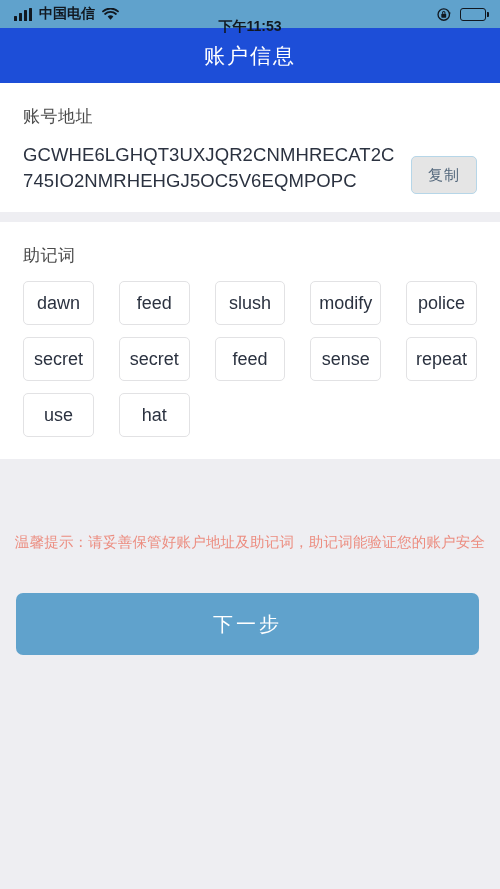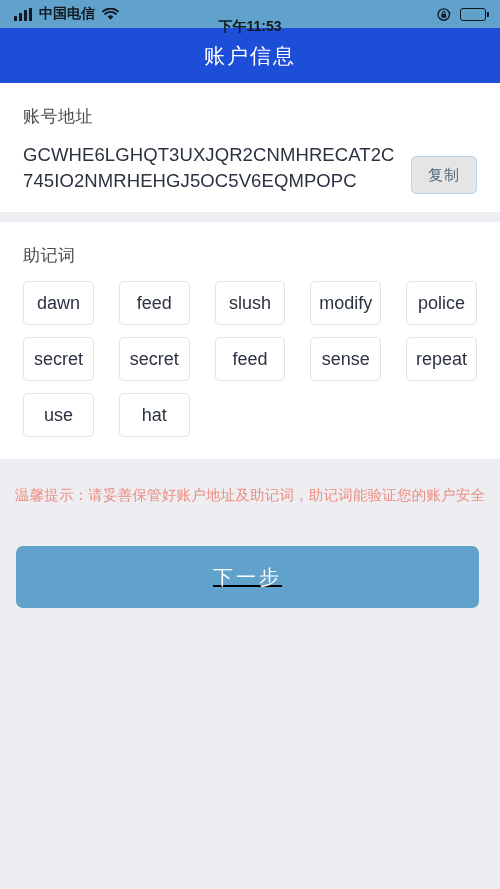--- a/index.html
+++ b/index.html
@@ -145,27 +145,27 @@
 
   
   .warning {
     padding: 24px 14px 0 14px;
     text-align: center;
     color: #ec8d80;
     font-size: 14.5px;
     line-height: 25px;
     letter-spacing: 0.2px;
     flex: 0 0 auto;
+    margin-top: 47px;
   }
 
   
   .btn-wrap {
     padding: 38px 21px 0 16px;
     flex: 0 0 auto;
-    text-decoration: underline;
   }
   .primary-btn {
     width: 100%;
     height: 62px;
     background: #60a2cc;
     border: none;
     border-radius: 7px;
     color: #ffffff;
     font-size: 20px;
     letter-spacing: 3px;

